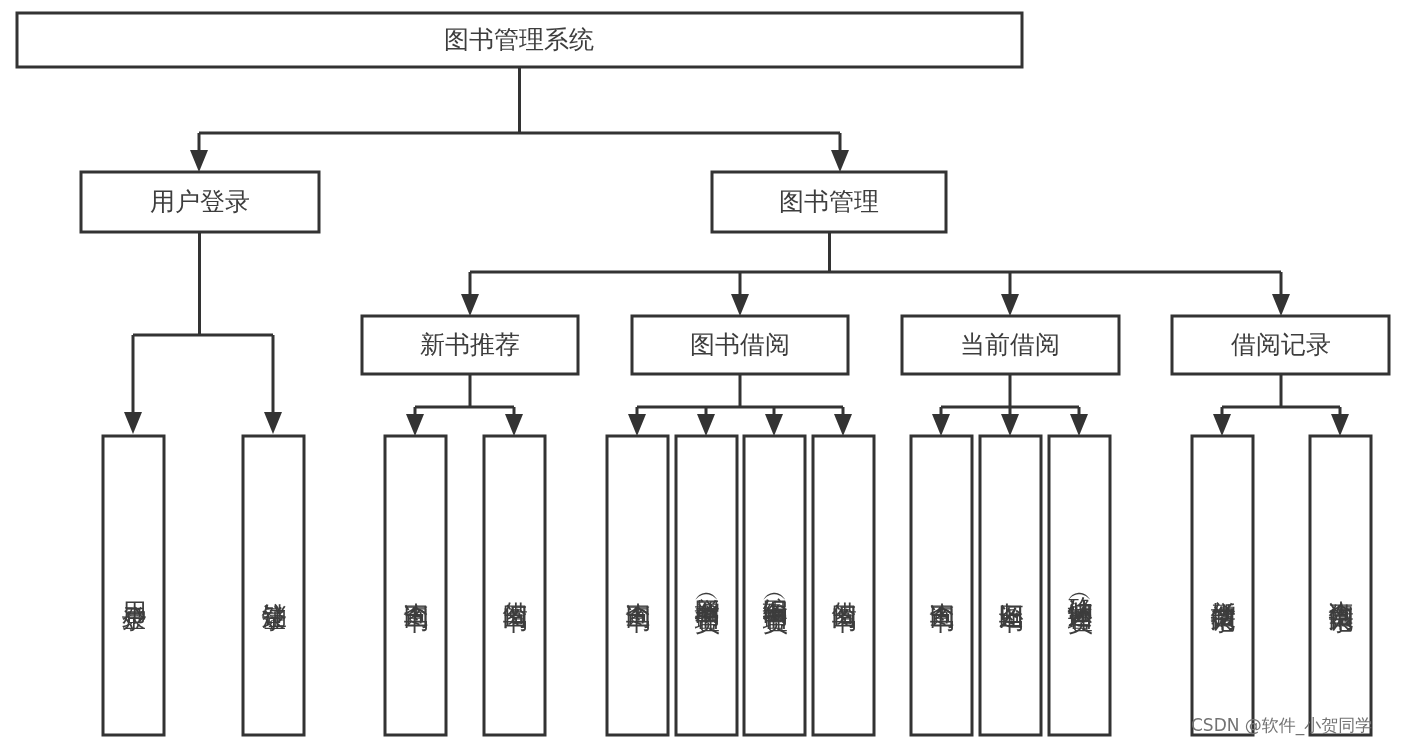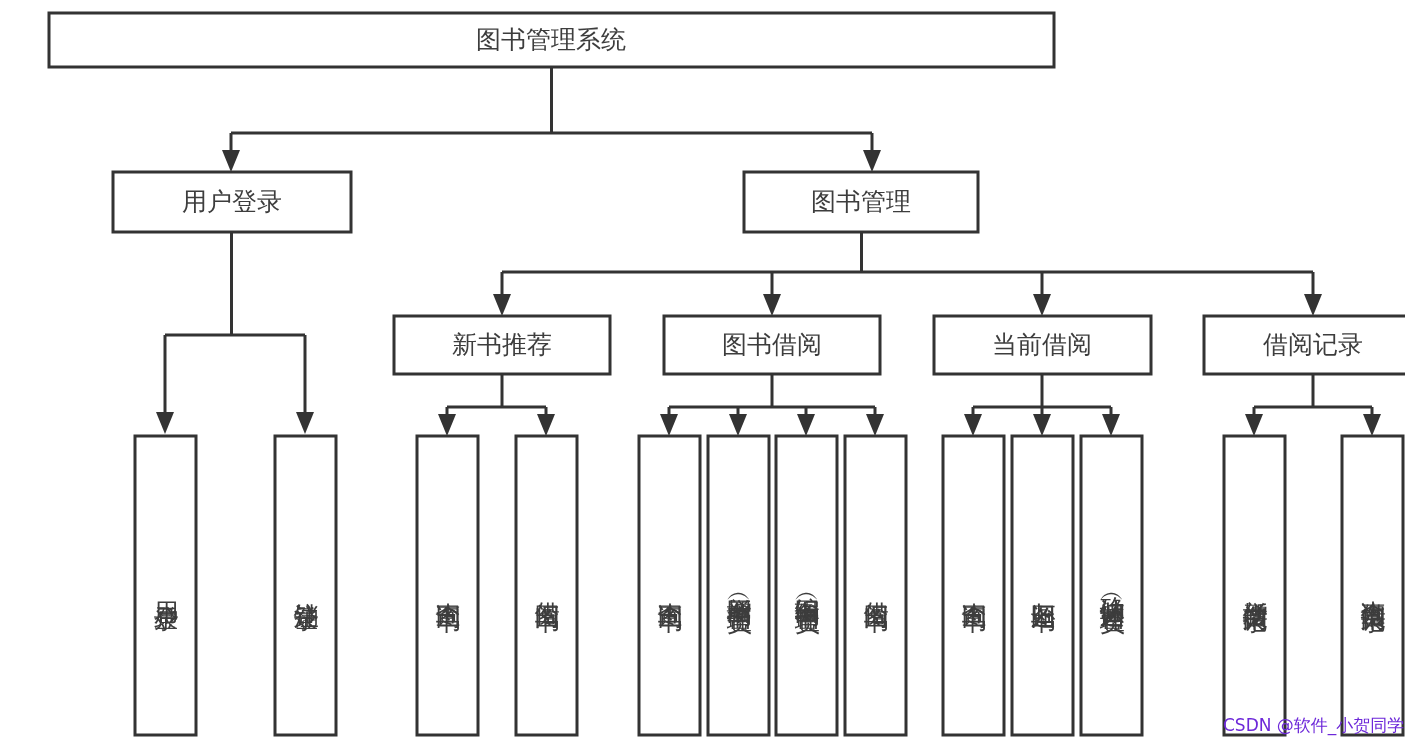--- a/index.html
+++ b/index.html
@@ -11,21 +11,20 @@
     width: 1405px;
     height: 747px;
     font-family: "DejaVu Sans", "Liberation Sans", sans-serif;
     overflow: hidden;
     position: relative;
   }
   #diagram-root {
     position: relative;
     width: 1297px;
     height: 747px;
-    margin-left: 32px;
   }
   svg.flow {
     position: absolute;
     top: 0;
     left: 0;
     width: 1405px;
     height: 747px;
   }
   .nodebox {
     fill: #ffffff;
@@ -63,21 +62,21 @@
     display: flex;
     align-items: center;
     justify-content: center;
     white-space: nowrap;
     pointer-events: none;
   }
   .watermark {
     position: absolute;
     font-family: "DejaVu Sans", "Liberation Sans", sans-serif;
     font-size: 17px;
-    color: #6d28d9;
+    color: #737373;
     white-space: nowrap;
     left: 1191px;
     top: 714px;
   }
 </style>
 </head>
 <body>
 
 <div id="diagram-root">
 

